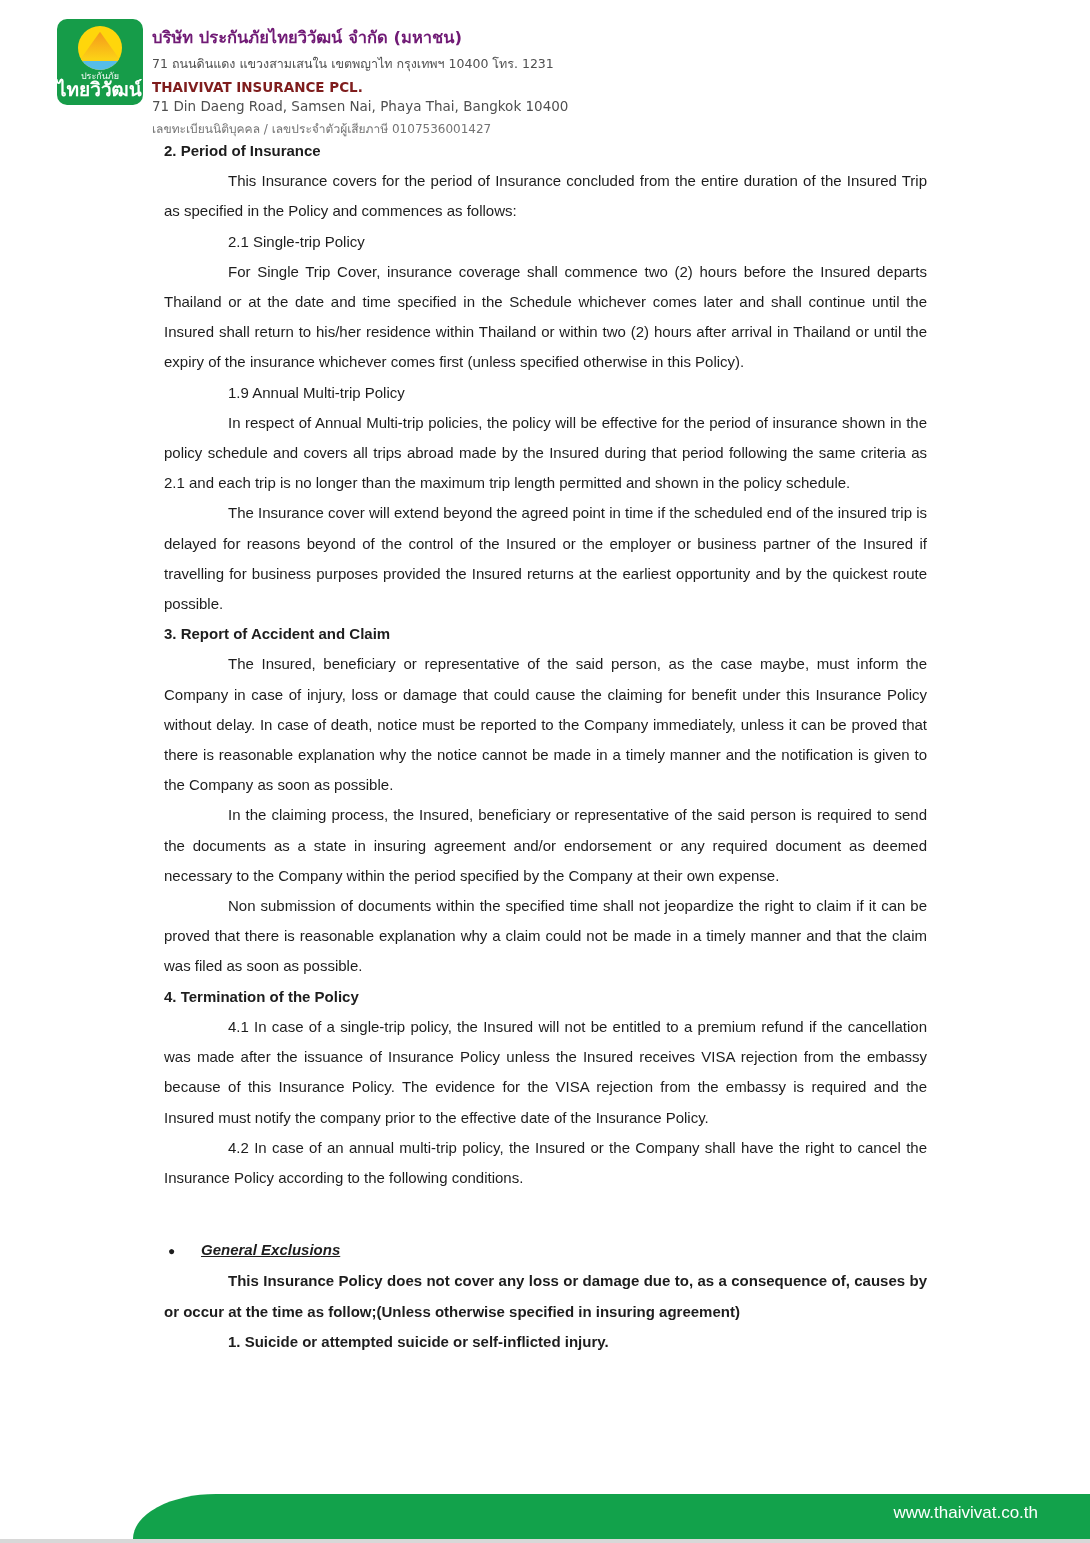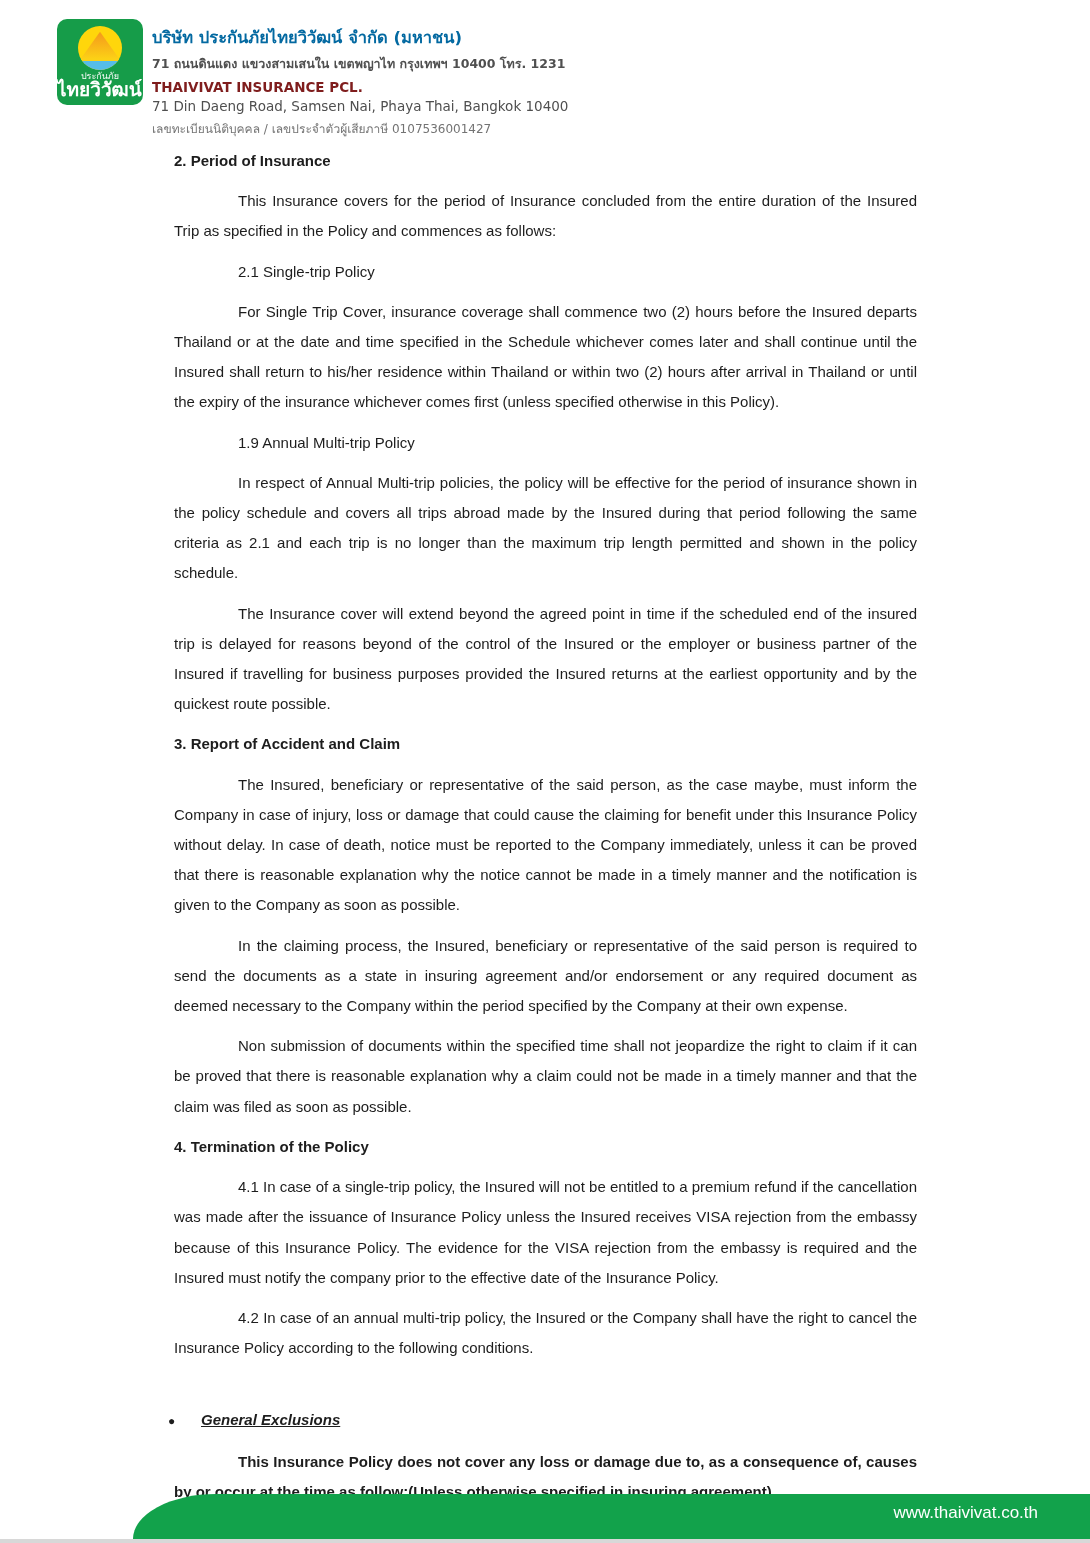--- a/index.html
+++ b/index.html
@@ -39,33 +39,33 @@
   .logo-th-large{
     position:absolute;left:0;top:62px;width:100%;
     color:#fff;font-size:19px;font-weight:bold;line-height:18px;
     font-family:Liberation Serif, serif;
   }
   .hdr-text{
     position:absolute;left:152px;top:24px;
     font-family:"DejaVu Sans", sans-serif;
     color:#4a4a4a;
   }
-  .hdr-co-th{font-size:16.5px;font-weight:bold;color:#0369a1;margin:0 0 4px 0;}
-  .hdr-addr-th{font-size:12.5px;margin:0 0 5px 0;color:#4f4f4f;font-weight:bold;}
+  .hdr-co-th{font-size:16.5px;font-weight:bold;color:#701a75;margin:0 0 4px 0;}
+  .hdr-addr-th{font-size:12.5px;margin:0 0 5px 0;color:#4f4f4f;}
   .hdr-co-en{font-size:13.5px;font-weight:bold;color:#7f1d1d;margin:0 0 3px 0;}
   .hdr-addr-en{font-size:13.5px;margin:0 0 5px 0;color:#4f4f4f;}
   .hdr-tax{font-size:12px;color:#737373;margin:0;}
 
   
   .doc{
     position:absolute;left:164px;top:136px;width:763px;
     font-size:15px;line-height:30.2px;color:#1d1d1d;
     text-align:justify;
   }
-  .doc p{margin:10px;}
+  .doc p{margin:0;}
   .head{font-weight:bold;text-align:left;}
   .para{text-indent:64px;}
   .sub{padding-left:64px;text-align:left;}
   .bold{font-weight:bold;}
   .bullet-row{
     margin-top:42px;
     display:flex;align-items:baseline;text-align:left;
   }
   .bullet-glyph{
     width:33px;padding-left:4px;font-size:12px;flex:none;

